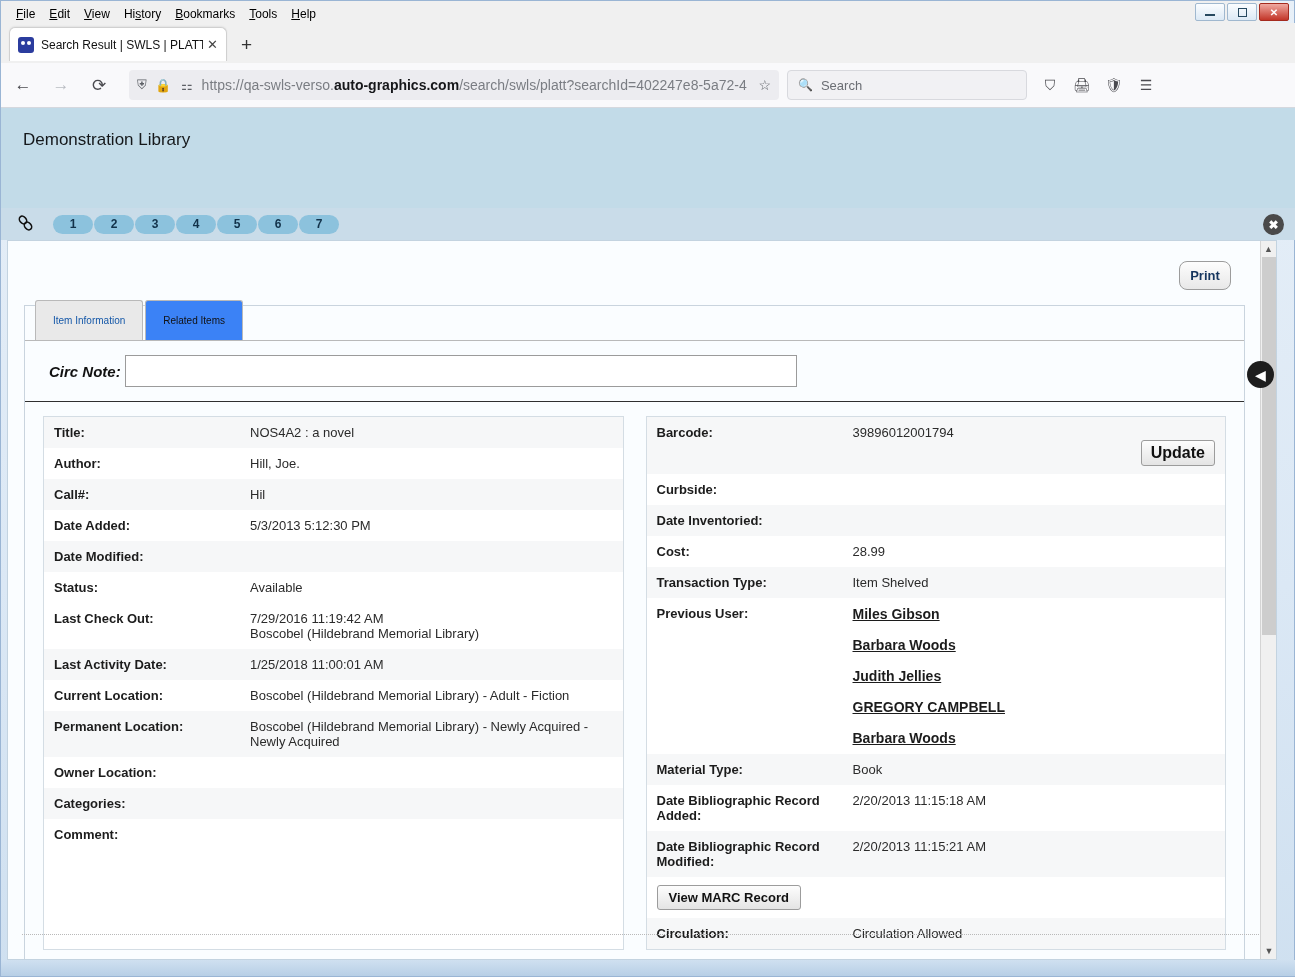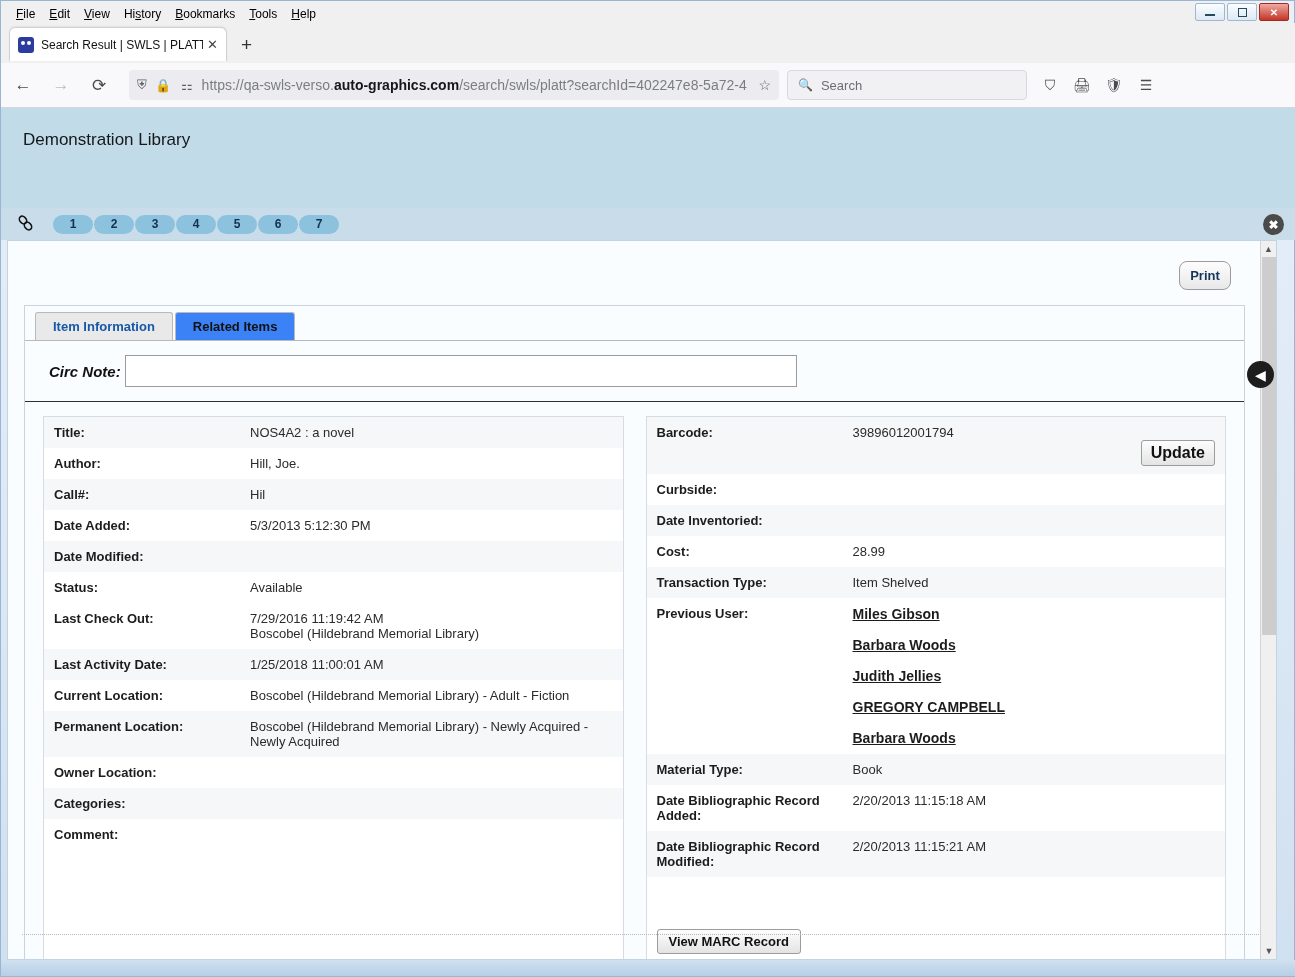--- a/index.html
+++ b/index.html
@@ -300,24 +300,24 @@
     border: 1px solid #c9d4de;
     background: #fafdff;
   }
   .tabrow {
     display: flex; align-items: flex-end;
     padding: 6px 0 0 10px;
     height: 34px;
     position: relative; z-index: 2;
   }
   .utab {
-    height: 28px;
+    height: 40px;
     padding: 0 17px;
     display:flex;align-items:center;
-    font-size: 13px; font-weight: bold;
+    font-size: 10px; font-weight: normal;
     border: 1px solid #b9b9b9;
     border-bottom: none;
     border-radius: 3px 3px 0 0;
   }
   .utab.active {
     background: #e9e9e9; color: #1558a8;
   }
   .utab.inactive {
     background: #3b82f6; color: #111;
     margin-left: 2px;
@@ -368,21 +368,21 @@
     border: 1px solid #9c9c9c;
     border-radius: 3px;
     font-size: 16px; font-weight: bold; color: #111;
   }
   .marc-btn {
     display: inline-block;
     padding: 4px 11px;
     background: linear-gradient(to bottom,#fdfdfd,#e4e4e4);
     border: 1px solid #9c9c9c;
     border-radius: 3px;
-    font-size: 13px; font-weight: bold; color: #111; margin-top: 44px;
+    font-size: 13px; font-weight: bold; color: #111;
   }
   .ulink {
     display: block;
     font-size: 14px; font-weight: bold;
     color: #1c1c1c; text-decoration: underline;
     margin-bottom: 15px;
     padding-left: 0px;
   }
   .ulink:last-child { margin-bottom: 0; }
 

